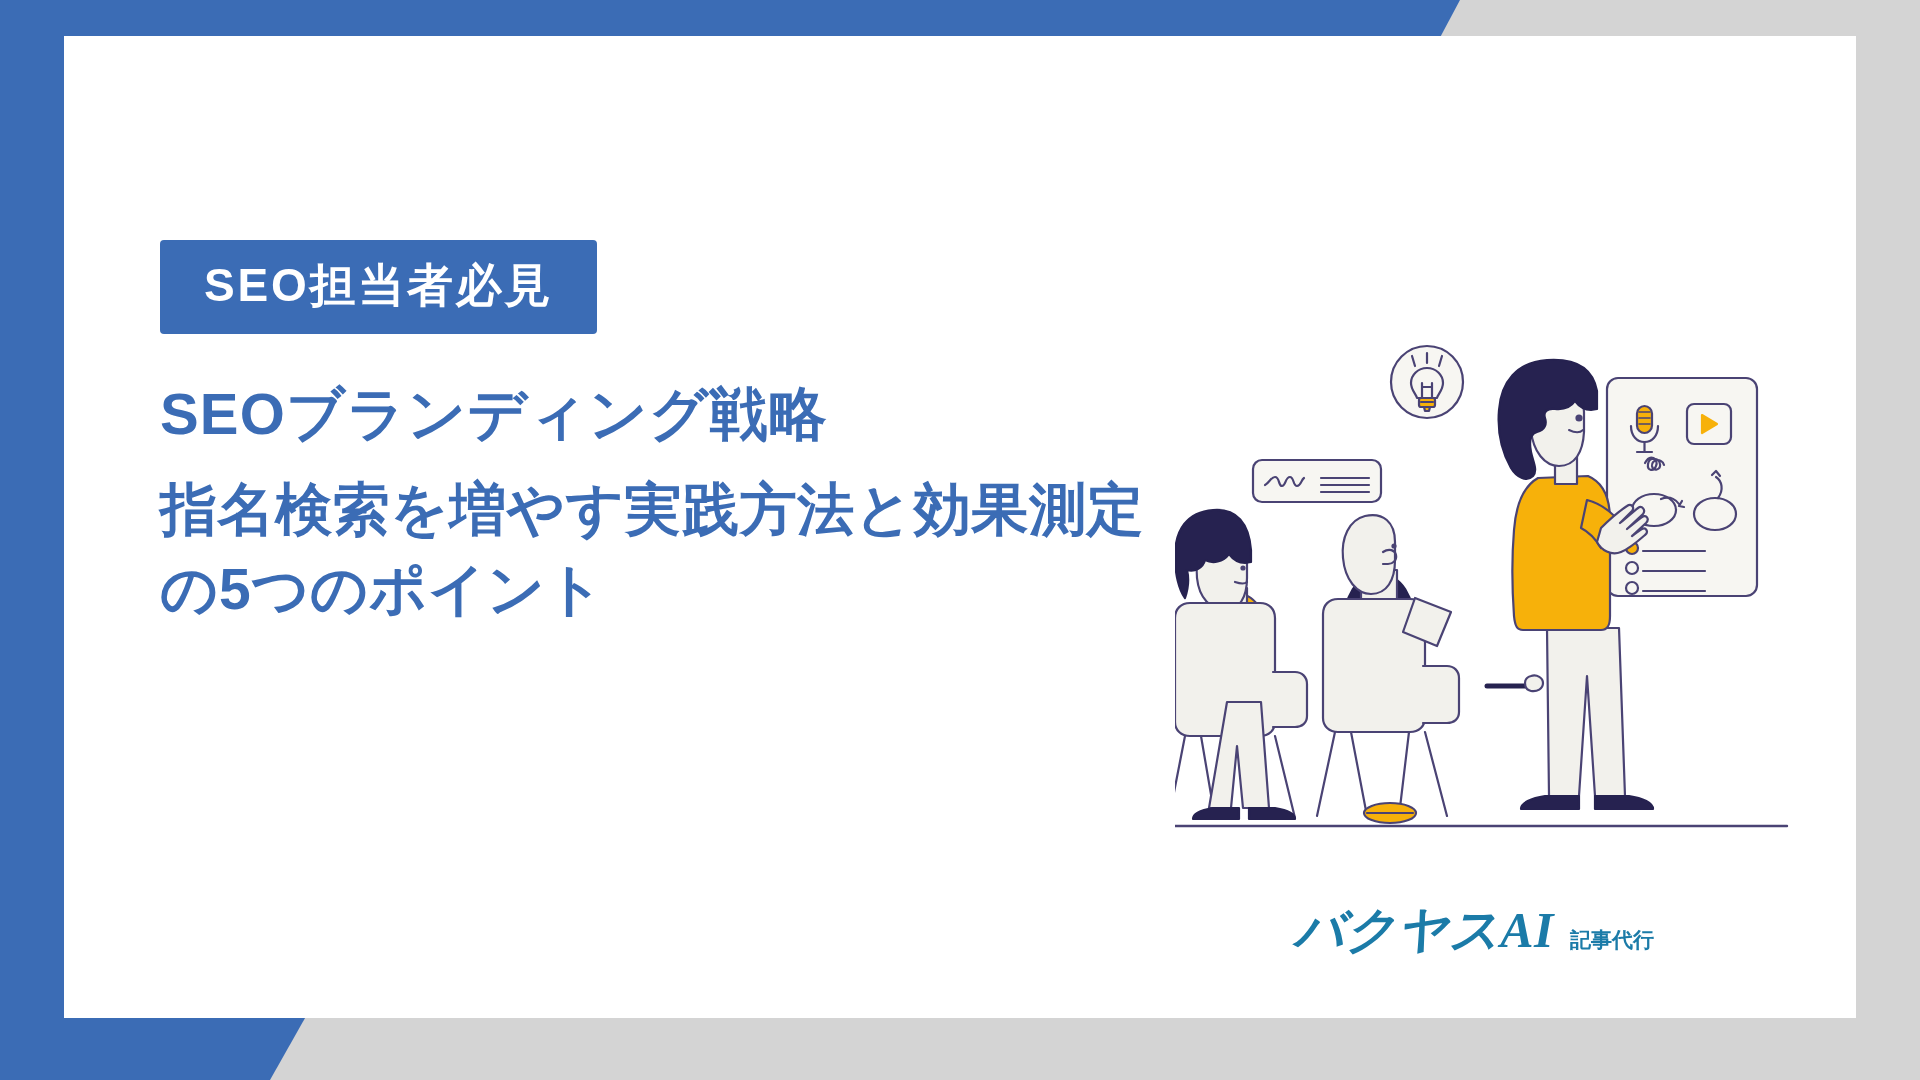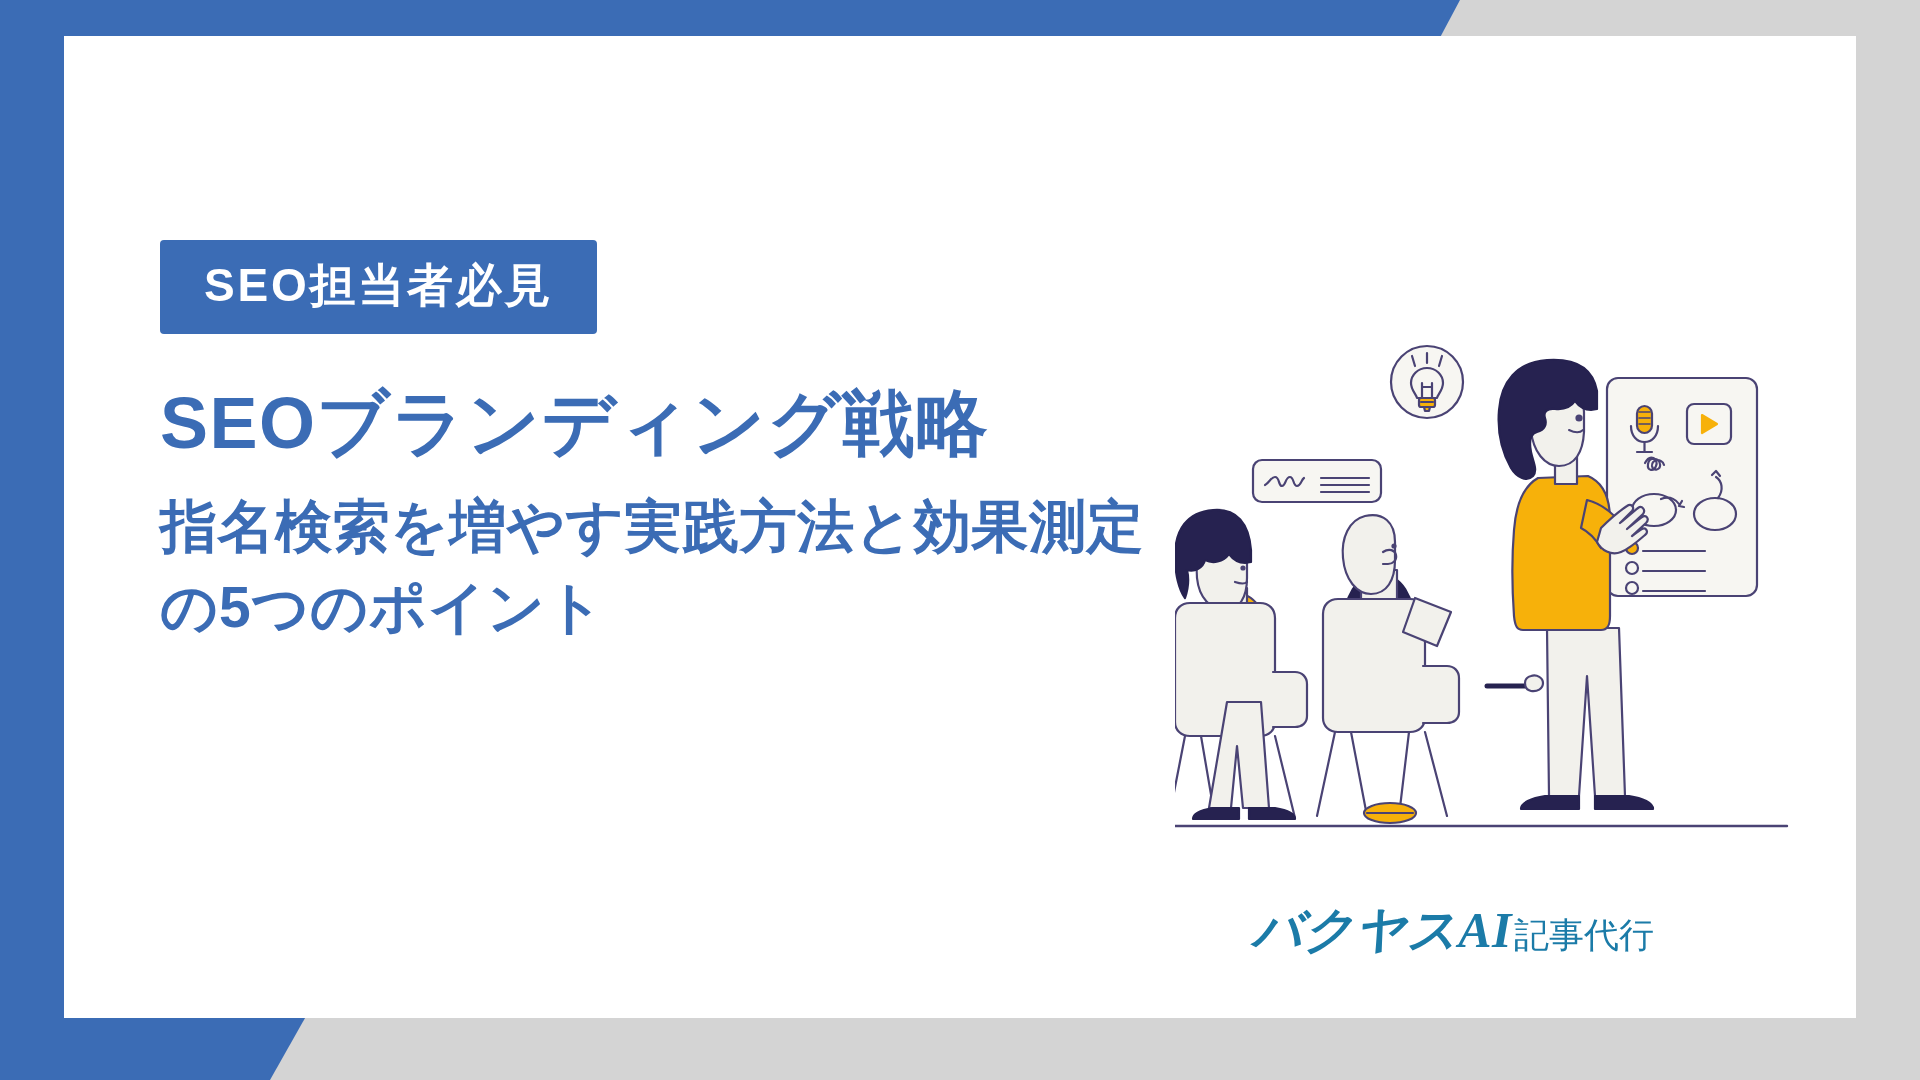--- a/index.html
+++ b/index.html
@@ -52,50 +52,50 @@
     font-weight:bold;
     letter-spacing:.06em;
     padding:22px 44px 26px 44px;
     border-radius:4px;
     line-height:1;
     white-space:nowrap;
   }
   .title{
     margin-top:44px;
     color:#3b6cb5;
-    font-size:72px;
+    font-size:58px;
     font-weight:bold;
     letter-spacing:.02em;
     line-height:1.25;
     white-space:nowrap;
   }
   .subtitle{
     margin-top:18px;
     color:#3b6cb5;
     font-size:57px;
     font-weight:bold;
     line-height:1.42;
     letter-spacing:.01em;
     max-width:1010px;
   }
 
   
   .logo{
     position:absolute;right:110px;top:905px;
-    display:flex;align-items:baseline;gap:2px;
+    display:flex;align-items:baseline;gap:16px;
     color:#1b7ba8;
   }
   .logo-main{
     font-family:"Liberation Serif","DejaVu Serif",serif;
     font-size:50px;font-weight:bold;font-style:italic;
     letter-spacing:.01em;line-height:1;
   }
   .logo-sub{
     font-family:"Liberation Sans","DejaVu Sans",sans-serif;
-    font-size:35px;font-weight:normal;line-height:1;
+    font-size:21px;font-weight:bold;line-height:1;
   }
 
   
   .illo{position:absolute;left:1175px;top:330px;width:640px;height:540px;}
   .illo svg{display:block;width:100%;height:100%;}
 </style>
 </head>
 <body>
 
 <div id="stage">

